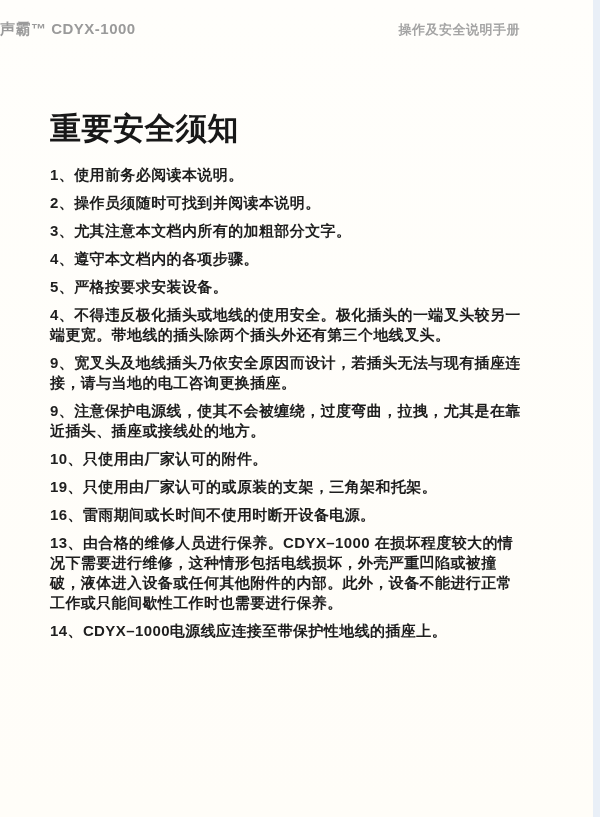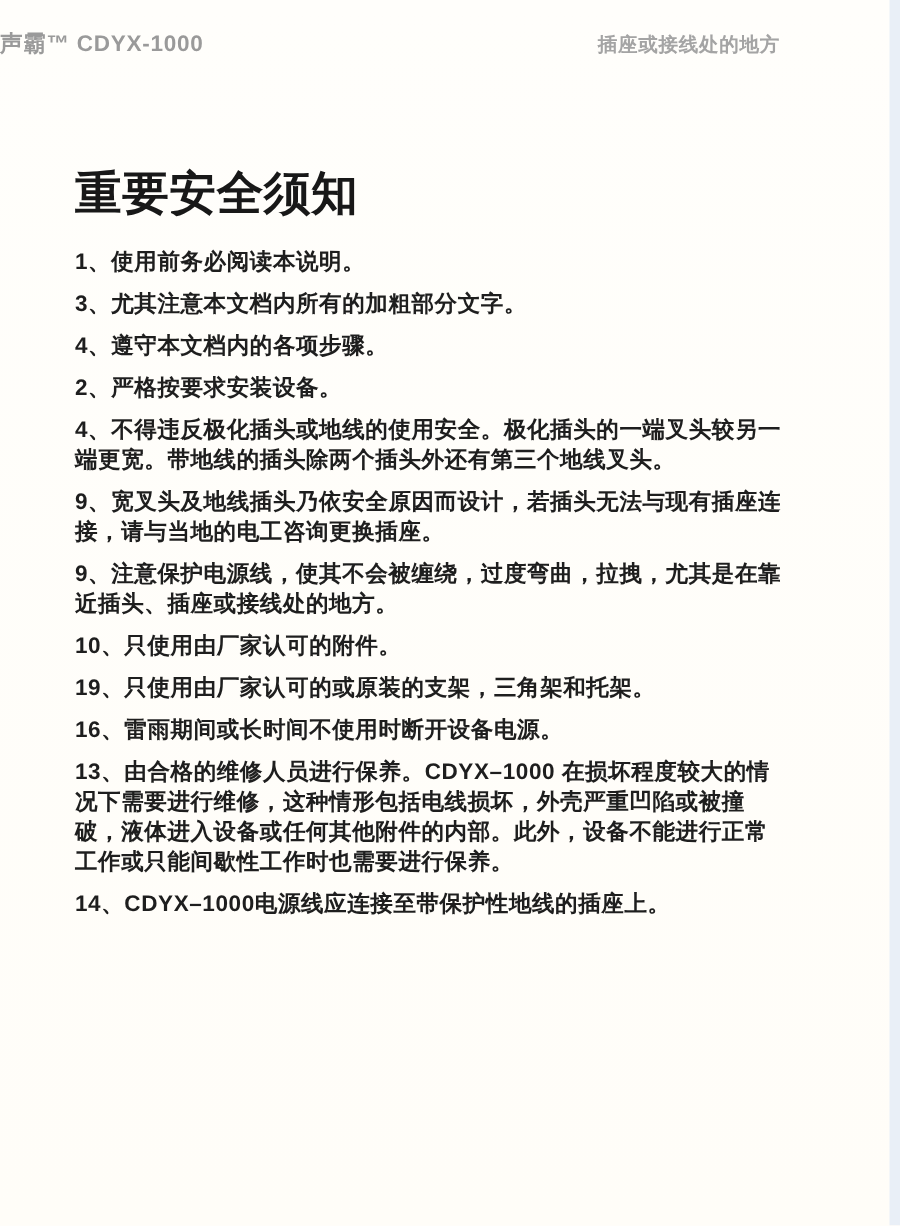--- a/index.html
+++ b/index.html
@@ -70,31 +70,32 @@
   }
 </style>
 </head>
 <body>
 
 <div class="sheet">
   <div class="edge-strip"></div>
 
   <div class="doc-header">
     <span class="brand">声霸™ CDYX-1000</span>
-    <span class="subtitle">插座或接线处的地方</span>
+    <span class="subtitle">操作及安全说明手册</span>
   </div>
 
   <div class="content">
     <h1 class="page-title">重要安全须知</h1>
 
     <div class="items">
       <p class="item">1、使用前务必阅读本说明。</p>
+      <p class="item">2、操作员须随时可找到并阅读本说明。</p>
       <p class="item">3、尤其注意本文档内所有的加粗部分文字。</p>
       <p class="item">4、遵守本文档内的各项步骤。</p>
-      <p class="item">2、严格按要求安装设备。</p>
+      <p class="item">5、严格按要求安装设备。</p>
       <p class="item">4、不得违反极化插头或地线的使用安全。极化插头的一端叉头较另一
 端更宽。带地线的插头除两个插头外还有第三个地线叉头。</p>
       <p class="item">9、宽叉头及地线插头乃依安全原因而设计，若插头无法与现有插座连
 接，请与当地的电工咨询更换插座。</p>
       <p class="item">9、注意保护电源线，使其不会被缠绕，过度弯曲，拉拽，尤其是在靠
 近插头、插座或接线处的地方。</p>
       <p class="item">10、只使用由厂家认可的附件。</p>
       <p class="item">19、只使用由厂家认可的或原装的支架，三角架和托架。</p>
       <p class="item">16、雷雨期间或长时间不使用时断开设备电源。</p>
       <p class="item">13、由合格的维修人员进行保养。CDYX–1000 在损坏程度较大的情

